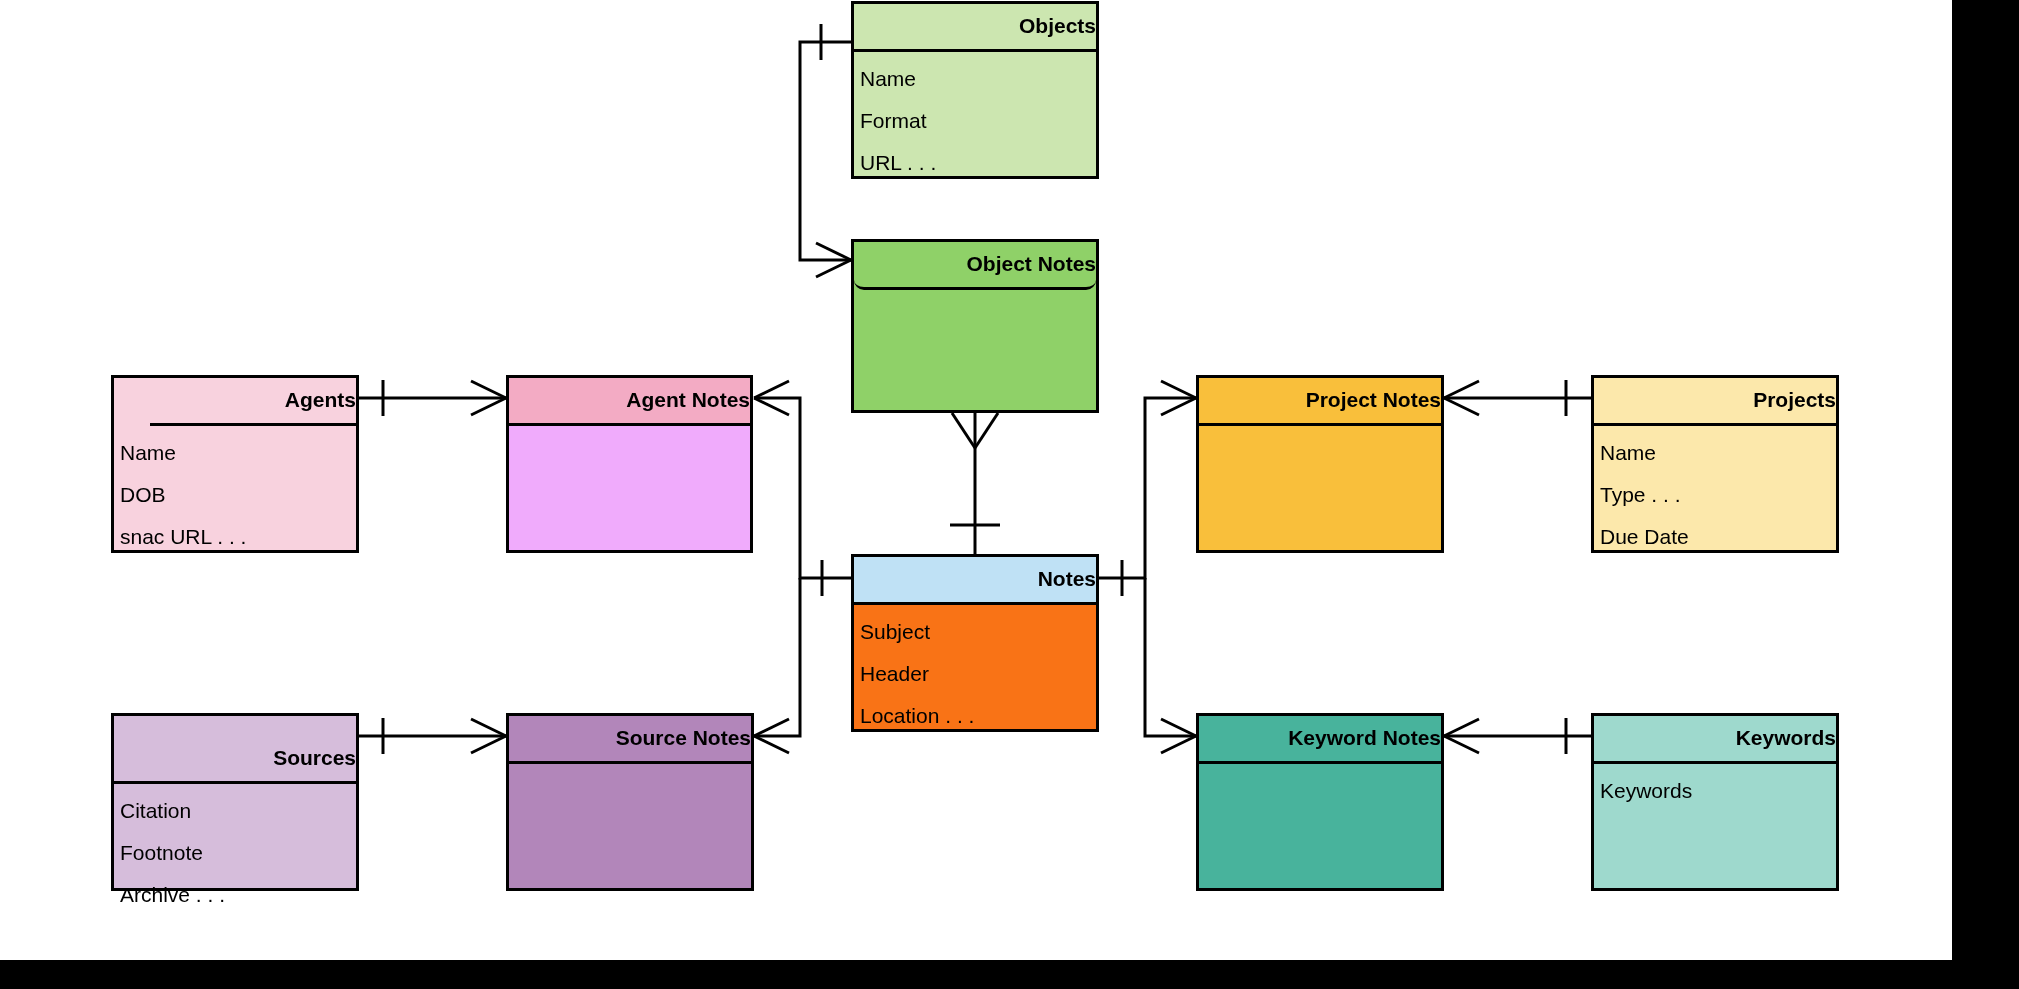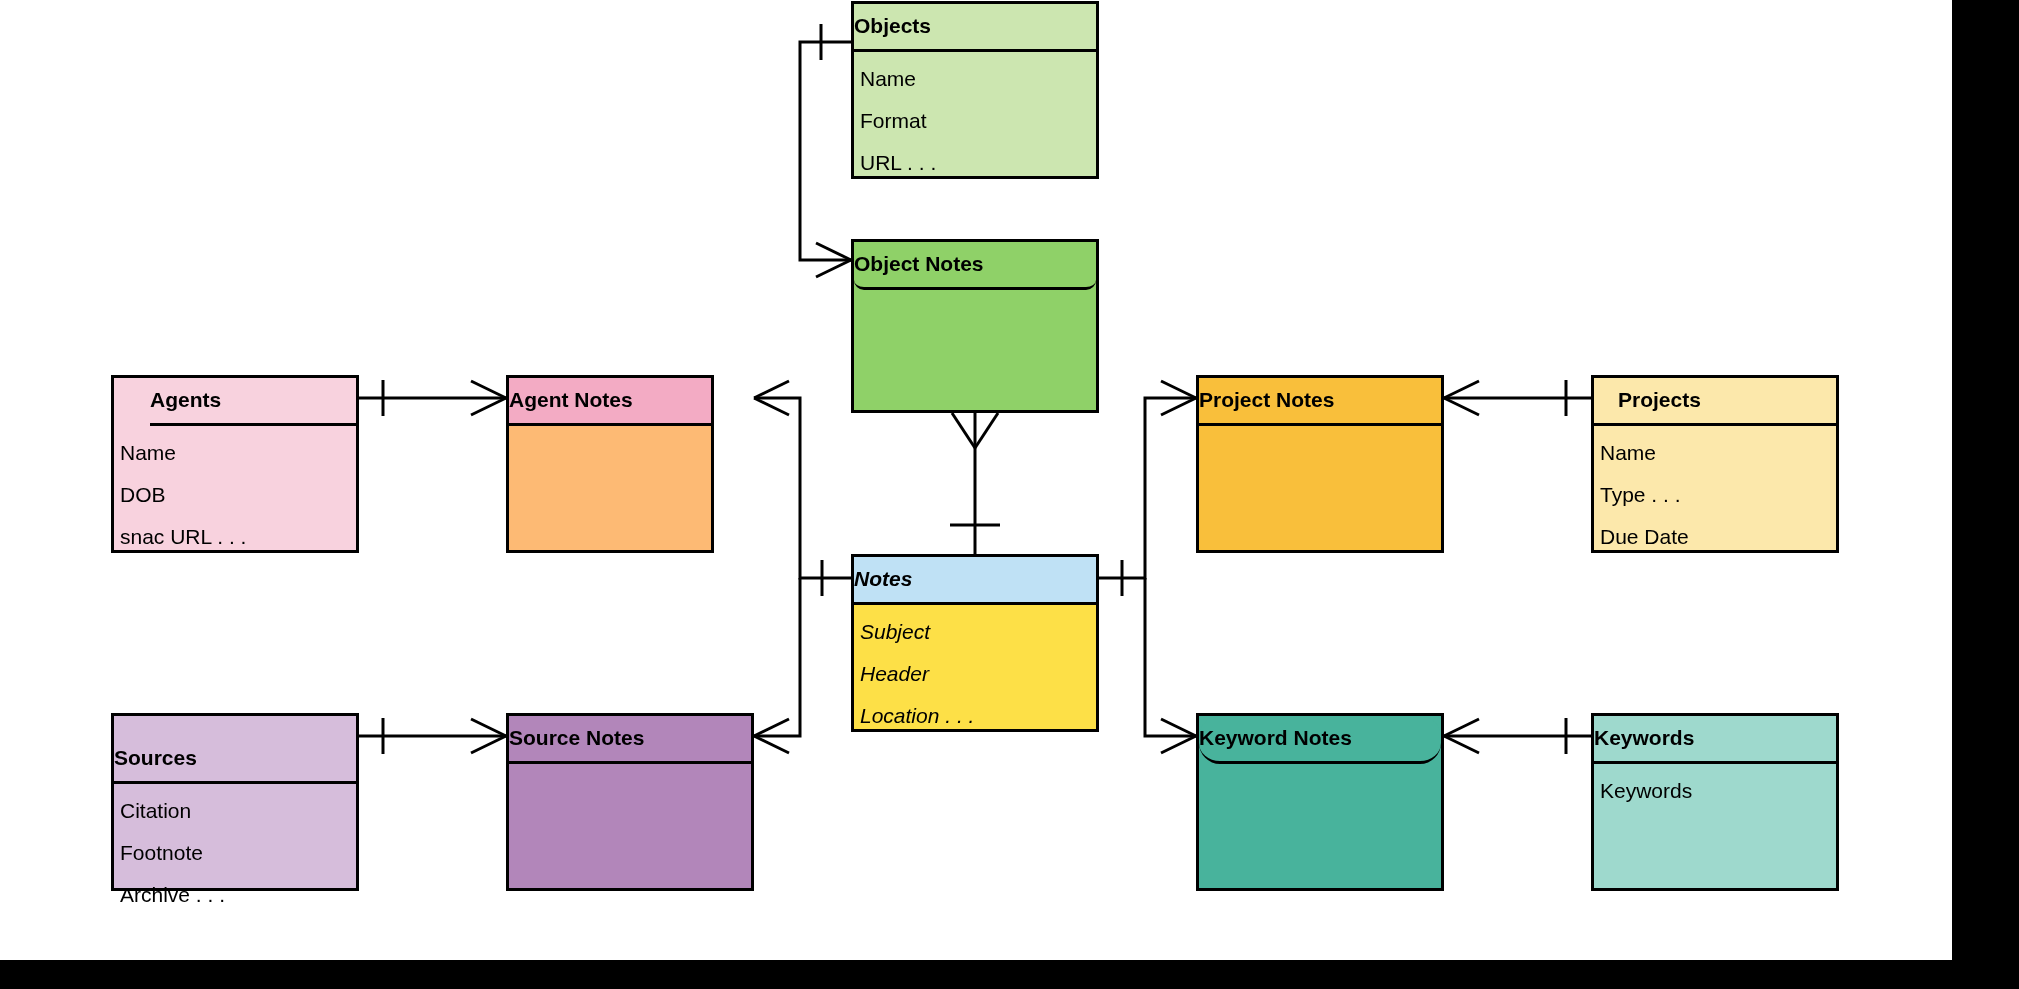--- a/index.html
+++ b/index.html
@@ -31,21 +31,21 @@
   .entity {
     position: absolute;
     box-sizing: border-box;
     border: 3px solid #000000;
     background: #ffffff;
   }
   .entity .hdr {
     box-sizing: border-box;
     height: 48px;
     line-height: 44px;
-    text-align: left;
+    text-align: right;
     font-weight: bold;
     font-size: 21px;
     color: #000000;
     border-bottom: 3px solid #000000;
     white-space: nowrap;
     overflow: hidden;
   }
   .entity .body {
     box-sizing: border-box;
     padding: 6px 0 0 6px;
@@ -145,58 +145,58 @@
         <div class="body"></div>
       </div>
       <div class="entity" style="left: 111px; top: 375px; width: 248px; height: 178px; background: rgb(248, 210, 222);">
         <div class="hdr" style="background: rgb(248, 210, 222); margin-left: 36px;">Agents</div>
         <div class="body">
           <div class="attr">Name</div>
           <div class="attr">DOB</div>
           <div class="attr">snac URL . . .</div>
         </div>
       </div>
-      <div class="entity empty" style="left: 506px; top: 375px; width: 208px; height: 178px; background: #fdba74;">
+      <div class="entity empty" style="left: 506px; top: 375px; width: 247px; height: 178px; background: #f0abfc;">
         <div class="hdr" style="background: rgb(243, 171, 196);">Agent Notes</div>
         <div class="body"></div>
       </div>
       <div class="entity empty" style="left: 1196px; top: 375px; width: 248px; height: 178px; background: rgb(249, 191, 59);">
         <div class="hdr" style="background: rgb(249, 191, 59);">Project Notes</div>
         <div class="body"></div>
       </div>
       <div class="entity" style="left: 1591px; top: 375px; width: 248px; height: 178px; background: rgb(252, 232, 171);">
         <div class="hdr" style="background: rgb(252, 232, 171); padding-left: 24px;">Projects</div>
         <div class="body">
           <div class="attr">Name</div>
           <div class="attr">Type . . .</div>
           <div class="attr">Due Date</div>
         </div>
       </div>
-      <div class="entity" style="left: 851px; top: 554px; width: 248px; height: 178px; background: #fde047; font-style: italic;">
+      <div class="entity" style="left: 851px; top: 554px; width: 248px; height: 178px; background: #f97316;">
         <div class="hdr" style="background: rgb(191, 225, 245);">Notes</div>
         <div class="body">
           <div class="attr">Subject</div>
           <div class="attr">Header</div>
           <div class="attr">Location . . .</div>
         </div>
       </div>
       <div class="entity" style="left: 111px; top: 713px; width: 248px; height: 178px; background: rgb(214, 189, 219);">
         <div class="hdr" style="background: rgb(214, 189, 219); margin-top: 20px;">Sources</div>
         <div class="body">
           <div class="attr">Citation</div>
           <div class="attr">Footnote</div>
           <div class="attr">Archive . . .</div>
         </div>
       </div>
       <div class="entity empty" style="left: 506px; top: 713px; width: 248px; height: 178px; background: rgb(178, 134, 186);">
         <div class="hdr" style="background: rgb(178, 134, 186);">Source Notes</div>
         <div class="body"></div>
       </div>
       <div class="entity empty" style="left: 1196px; top: 713px; width: 248px; height: 178px; background: rgb(72, 179, 156);">
-        <div class="hdr" style="background: rgb(72, 179, 156); border-radius: 21px;">Keyword Notes</div>
+        <div class="hdr" style="background: rgb(72, 179, 156);">Keyword Notes</div>
         <div class="body"></div>
       </div>
       <div class="entity" style="left: 1591px; top: 713px; width: 248px; height: 178px; background: rgb(158, 217, 205);">
         <div class="hdr" style="background: rgb(158, 217, 205);">Keywords</div>
         <div class="body">
           <div class="attr">Keywords</div>
         </div>
       </div>
     </div>
 </div>

